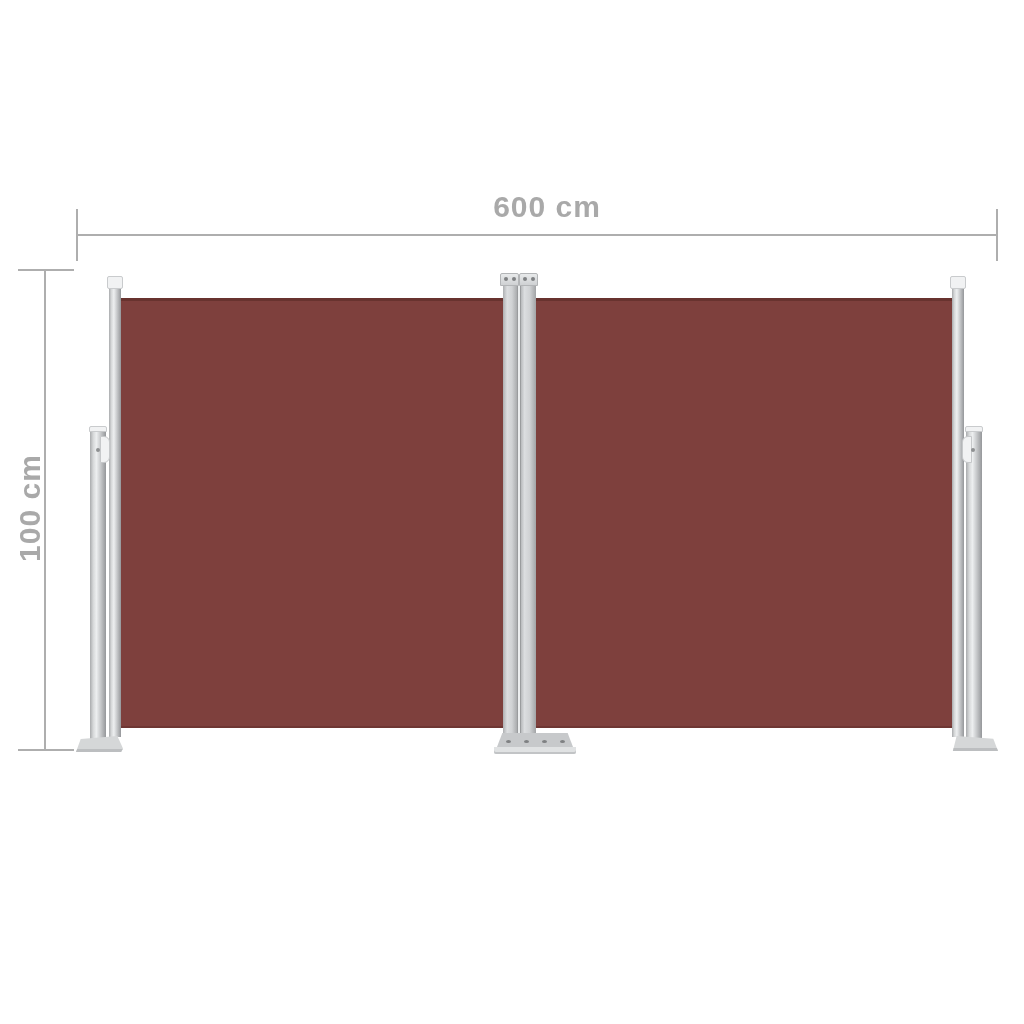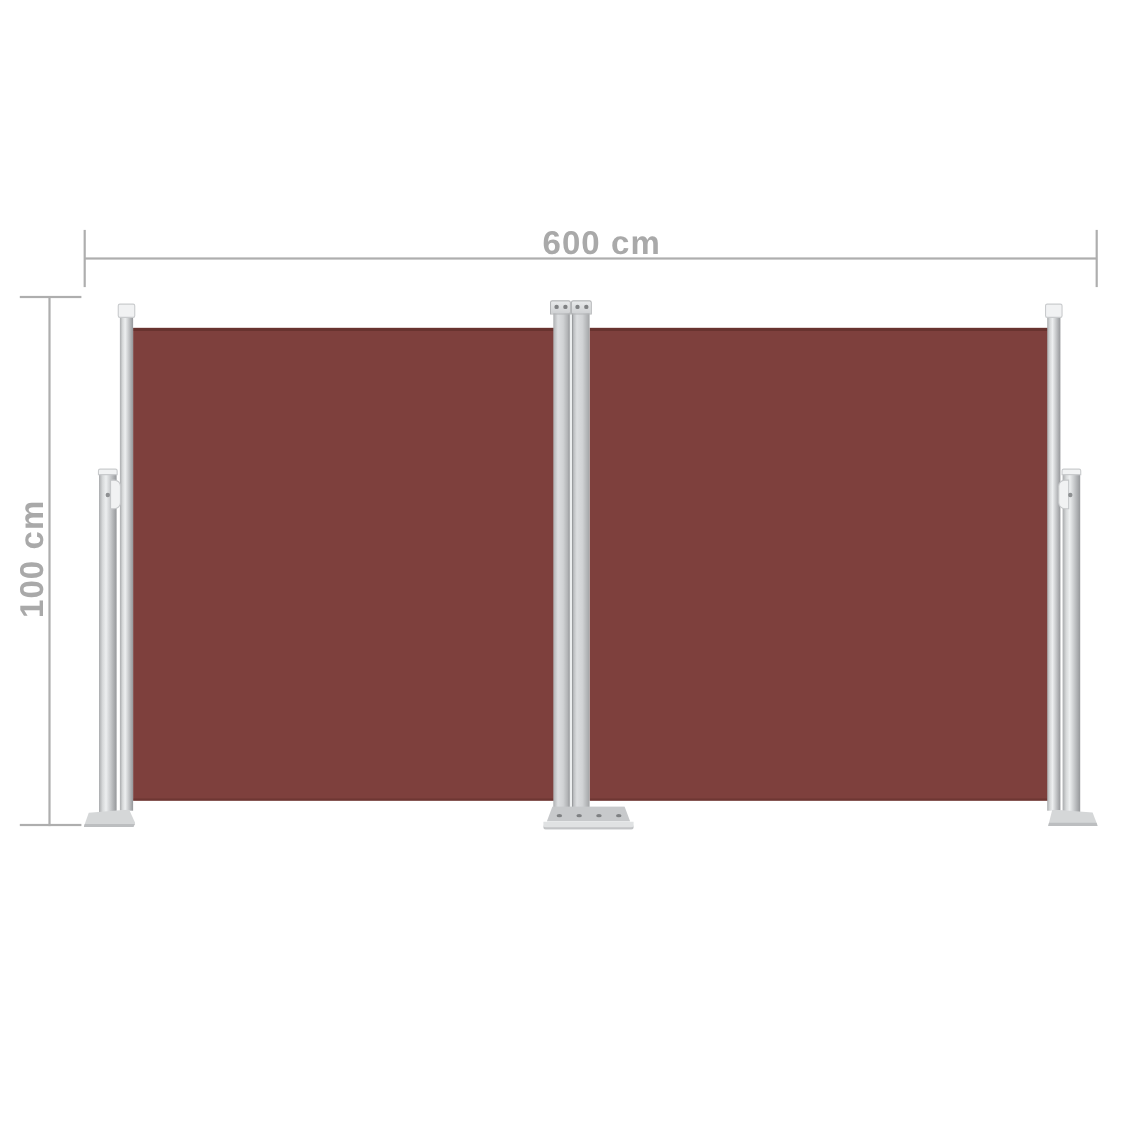--- a/index.html
+++ b/index.html
@@ -53,21 +53,21 @@
 
   .plate{background:var(--c-plate,#d5d7d8);}
   .plate-front{background:var(--c-plate_front,#e0e2e3);}
 </style>
 </head>
 <body>
 
 <div class="stage">
 
   <div>
-    <div class="abs dim-label" style="left:447px;top:205px;width:200px;">600 cm</div>
+    <div class="abs dim-label" style="left:447px;top:190px;width:200px;">600 cm</div>
     <div class="abs dim-line-h" style="left:77px;top:234px;width:920px;"></div>
     <div class="abs dim-tick-v" style="left:76px;top:209px;height:52px;"></div>
     <div class="abs dim-tick-v" style="left:996px;top:209px;height:52px;"></div>
   </div>
 
   <div>
     <div class="abs dim-label dim-label-v" style="left:-70px;top:488px;width:200px;height:40px;line-height:40px;">100 cm</div>
     <div class="abs dim-line-v" style="left:44px;top:270px;height:481px;"></div>
     <div class="abs dim-tick-h" style="left:18px;top:269px;width:56px;"></div>
     <div class="abs dim-tick-h" style="left:18px;top:749px;width:56px;"></div>

